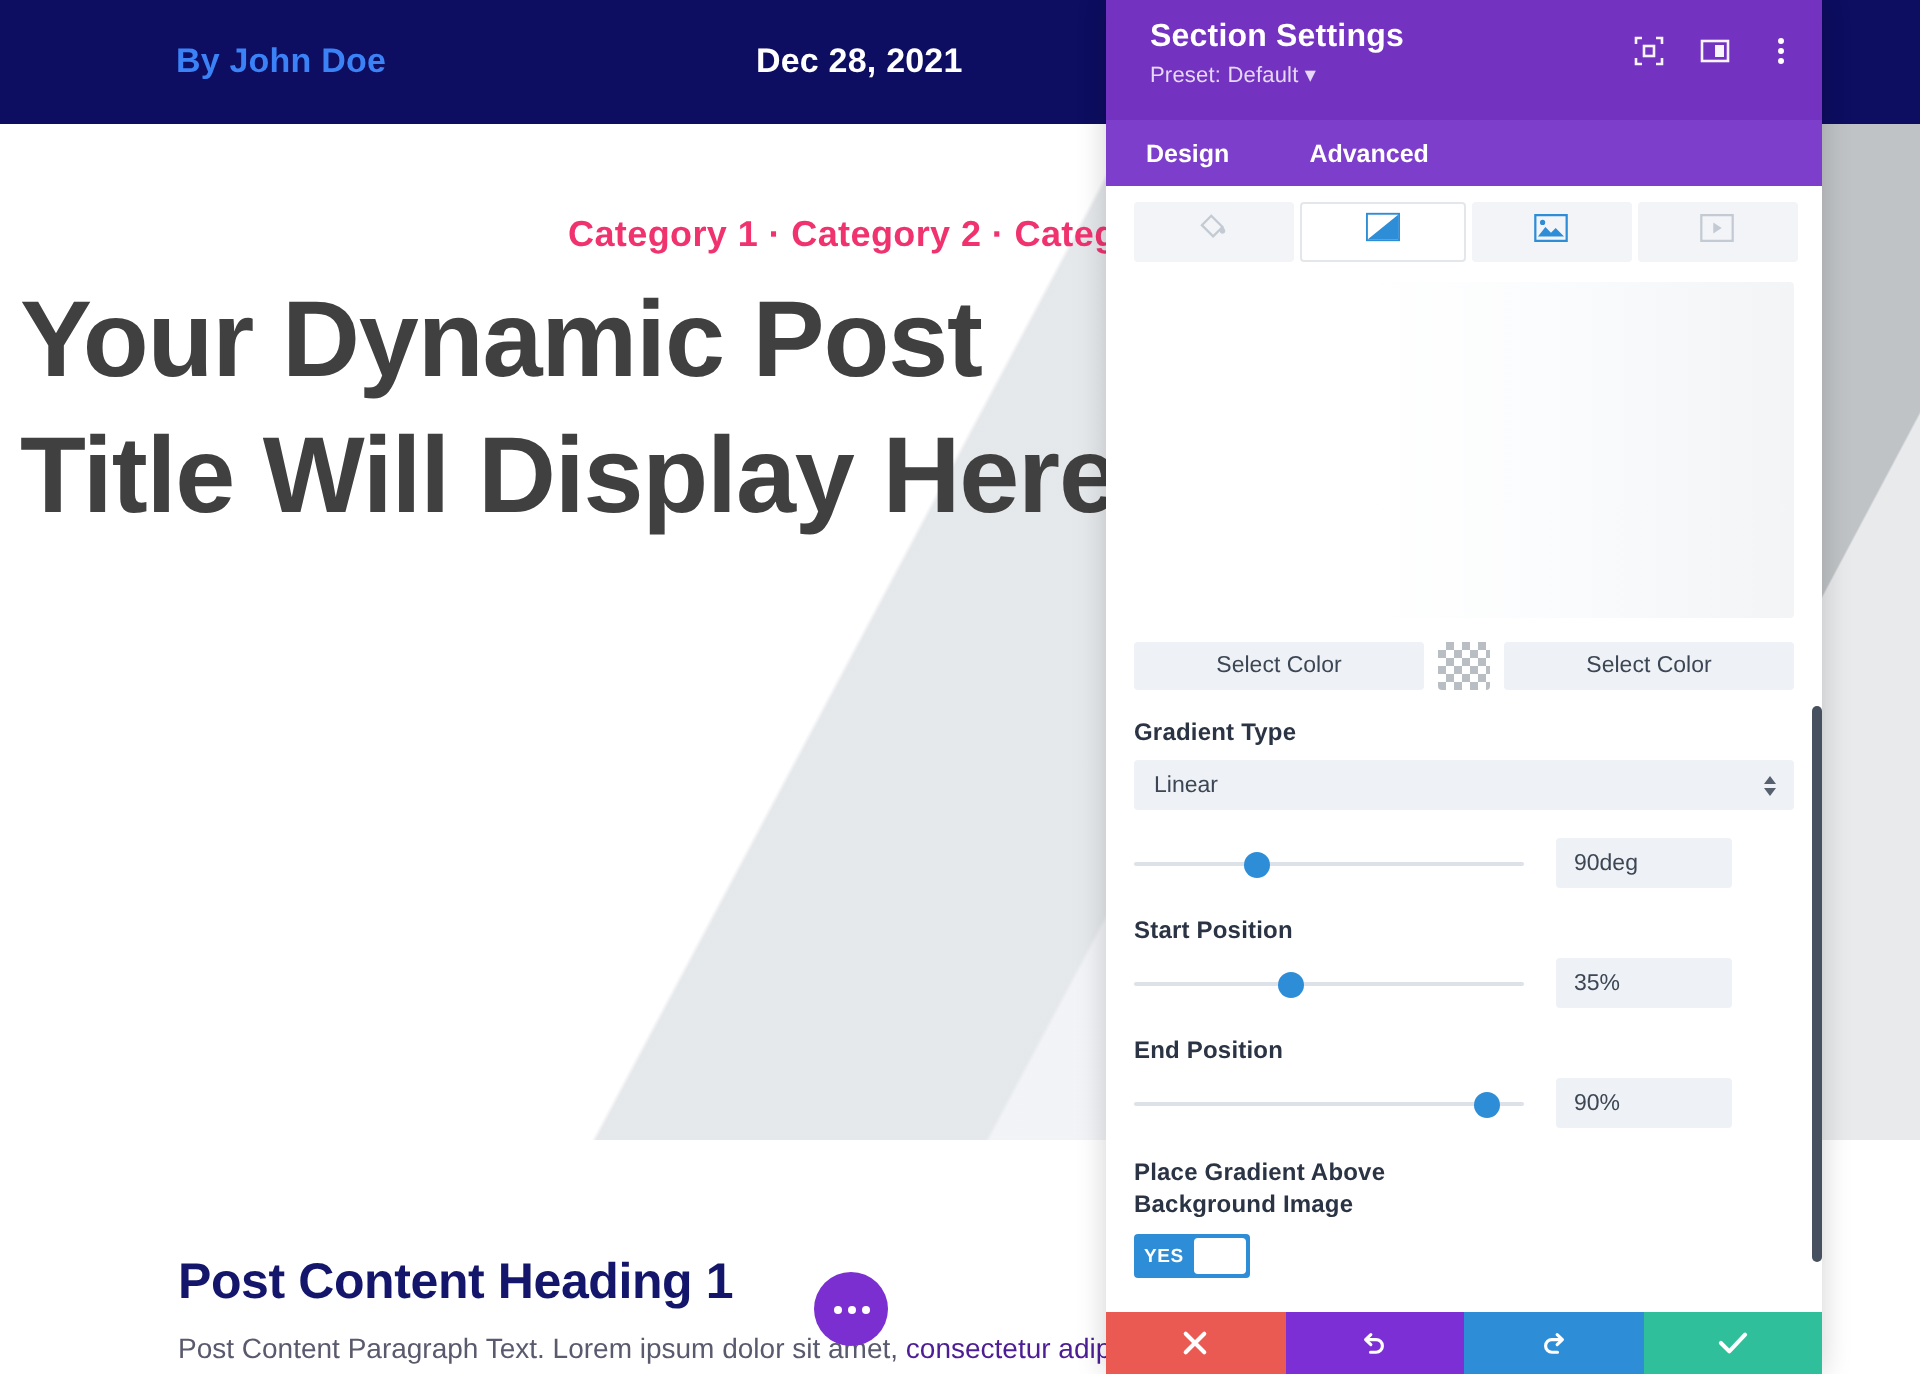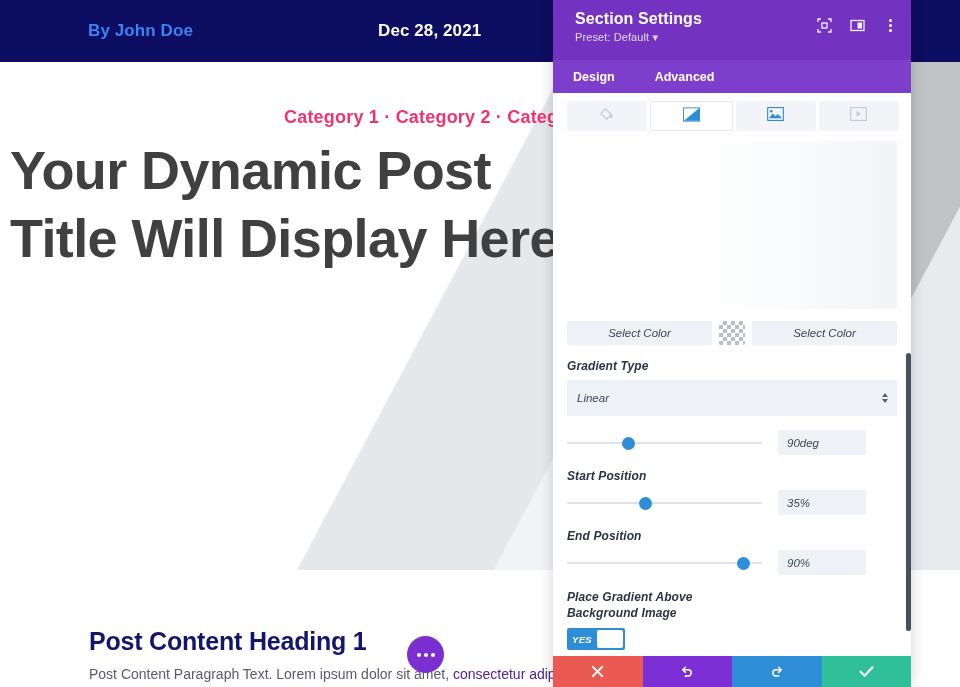--- a/index.html
+++ b/index.html
@@ -126,21 +126,21 @@
     background:#7d3ecb; height:33px; flex:0 0 33px; display:flex; align-items:stretch;
   }
   .ptab {
     display:flex; align-items:center; justify-content:center;
     color:#ffffff; font-size:12.5px; font-weight:bold;
     padding:0 20px; white-space:nowrap;
   }
   .ptab.active { background:#8b44e0; }
 
   .panel-body {
-    flex:1 1 auto; position:relative; background:#ffffff; overflow:hidden;font-style:italic;
+    flex:1 1 auto; position:relative; background:#ffffff; overflow:hidden;
   }
 
   .bgtabs {
     display:flex; gap:3px; padding:8px 12px 0 14px;
   }
   .bgtab {
     flex:1 1 0; height:30px; background:#f2f4f7;
     display:flex; align-items:center; justify-content:center;
     border-radius:2px;
   }
@@ -172,21 +172,21 @@
   }
 
   .field { margin:14px 14px 0 14px; }
   .flabel {
     color:#2b3444; font-size:12px; font-weight:bold; margin-bottom:7px;
     letter-spacing:0.1px;
   }
   .flabel.wrap { width:180px; line-height:16px; }
 
   .select {
-    position:relative; height:36px; background:#eef1f5; border-radius:2px;
+    position:relative; height:25px; background:#eef1f5; border-radius:2px;
     display:flex; align-items:center; padding:0 10px;
     color:#3c4654; font-size:11.5px;
   }
   .select .arrows {
     position:absolute; right:9px; top:50%; transform:translateY(-50%);
     display:flex; flex-direction:column; gap:2px; align-items:center;
   }
   .select .arrows i {
     width:0; height:0; border-left:3.5px solid transparent; border-right:3.5px solid transparent;
     display:block;

